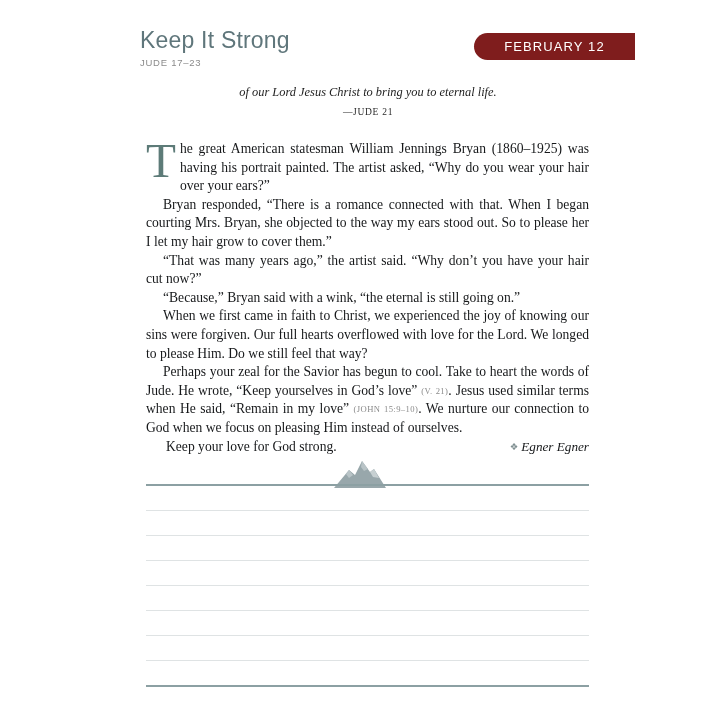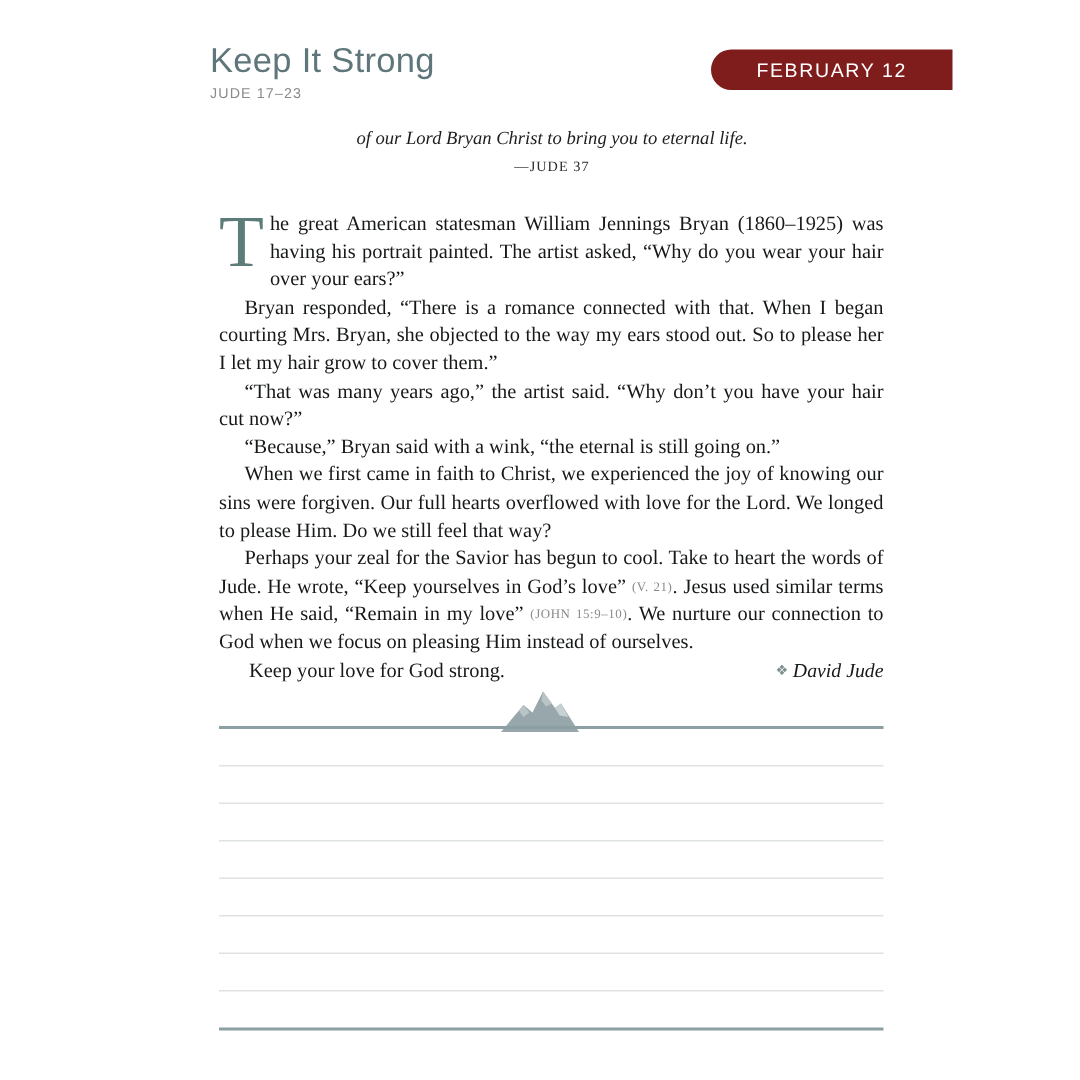--- a/index.html
+++ b/index.html
@@ -204,34 +204,34 @@
     <div class="title-block">
       <div class="devo-title">Keep It Strong</div>
       <div class="devo-ref">JUDE 17–23</div>
     </div>
     <div class="date-badge">
       <span class="date-badge-label">FEBRUARY 12</span>
     </div>
   </div>
 
   <div class="epigraph">
-    <div class="epigraph-line">of our Lord Bryan Christ to bring you to eternal life.</div>
-    <div class="epigraph-source">—JUDE 37</div>
+    <div class="epigraph-line">of our Lord Jesus Christ to bring you to eternal life.</div>
+    <div class="epigraph-source">—JUDE 21</div>
   </div>
 
   <div class="body-text">
     <p class="first"><span class="dropcap">T</span><span>he great American statesman William Jennings Bryan (1860–1925) was having his portrait painted. The artist asked, “Why do you wear your hair over your ears?”</span></p>
     <p>Bryan responded, “There is a romance connected with that. When I began courting Mrs. Bryan, she objected to the way my ears stood out. So to please her I let my hair grow to cover them.”</p>
     <p>“That was many years ago,” the artist said. “Why don’t you have your hair cut now?”</p>
     <p>“Because,” Bryan said with a wink, “the eternal is still going on.”</p>
     <p>When we first came in faith to Christ, we experienced the joy of knowing our sins were forgiven. Our full hearts overflowed with love for the Lord. We longed to please Him. Do we still feel that way?</p>
     <p><span>Perhaps your zeal for the Savior has begun to cool. Take to heart the words of Jude. He wrote, “Keep yourselves in God’s love” </span><span class="inline-ref">(V. 21)</span><span>. Jesus used similar terms when He said, “Remain in my love” </span><span class="inline-ref">(JOHN 15:9–10)</span><span>. We nurture our connection to God when we focus on pleasing Him instead of ourselves.</span></p>
     <div class="byline-row">
       <span class="closing-line">Keep your love for God strong.</span>
-      <span class="byline"><span class="byline-ornament">❖</span><span>David Jude</span></span>
+      <span class="byline"><span class="byline-ornament">❖</span><span>Egner Egner</span></span>
     </div>
   </div>
 
   <svg class="mountain" viewBox="0 0 56 30">
     <path d="M2 30 L17 12 L23 17 L30 3 L38 14 L42 11 L54 30 Z" fill="#98a7ab"></path>
     <path d="M30 3 L36 11 L32 13 L29 9 Z" fill="#b9c4c7"></path>
     <path d="M17 12 L21 17 L17 20 L14 16 Z" fill="#b9c4c7"></path>
     <path d="M38 14 L42 11 L47 20 L41 19 Z" fill="#c7d0d2"></path>
   </svg>
 

